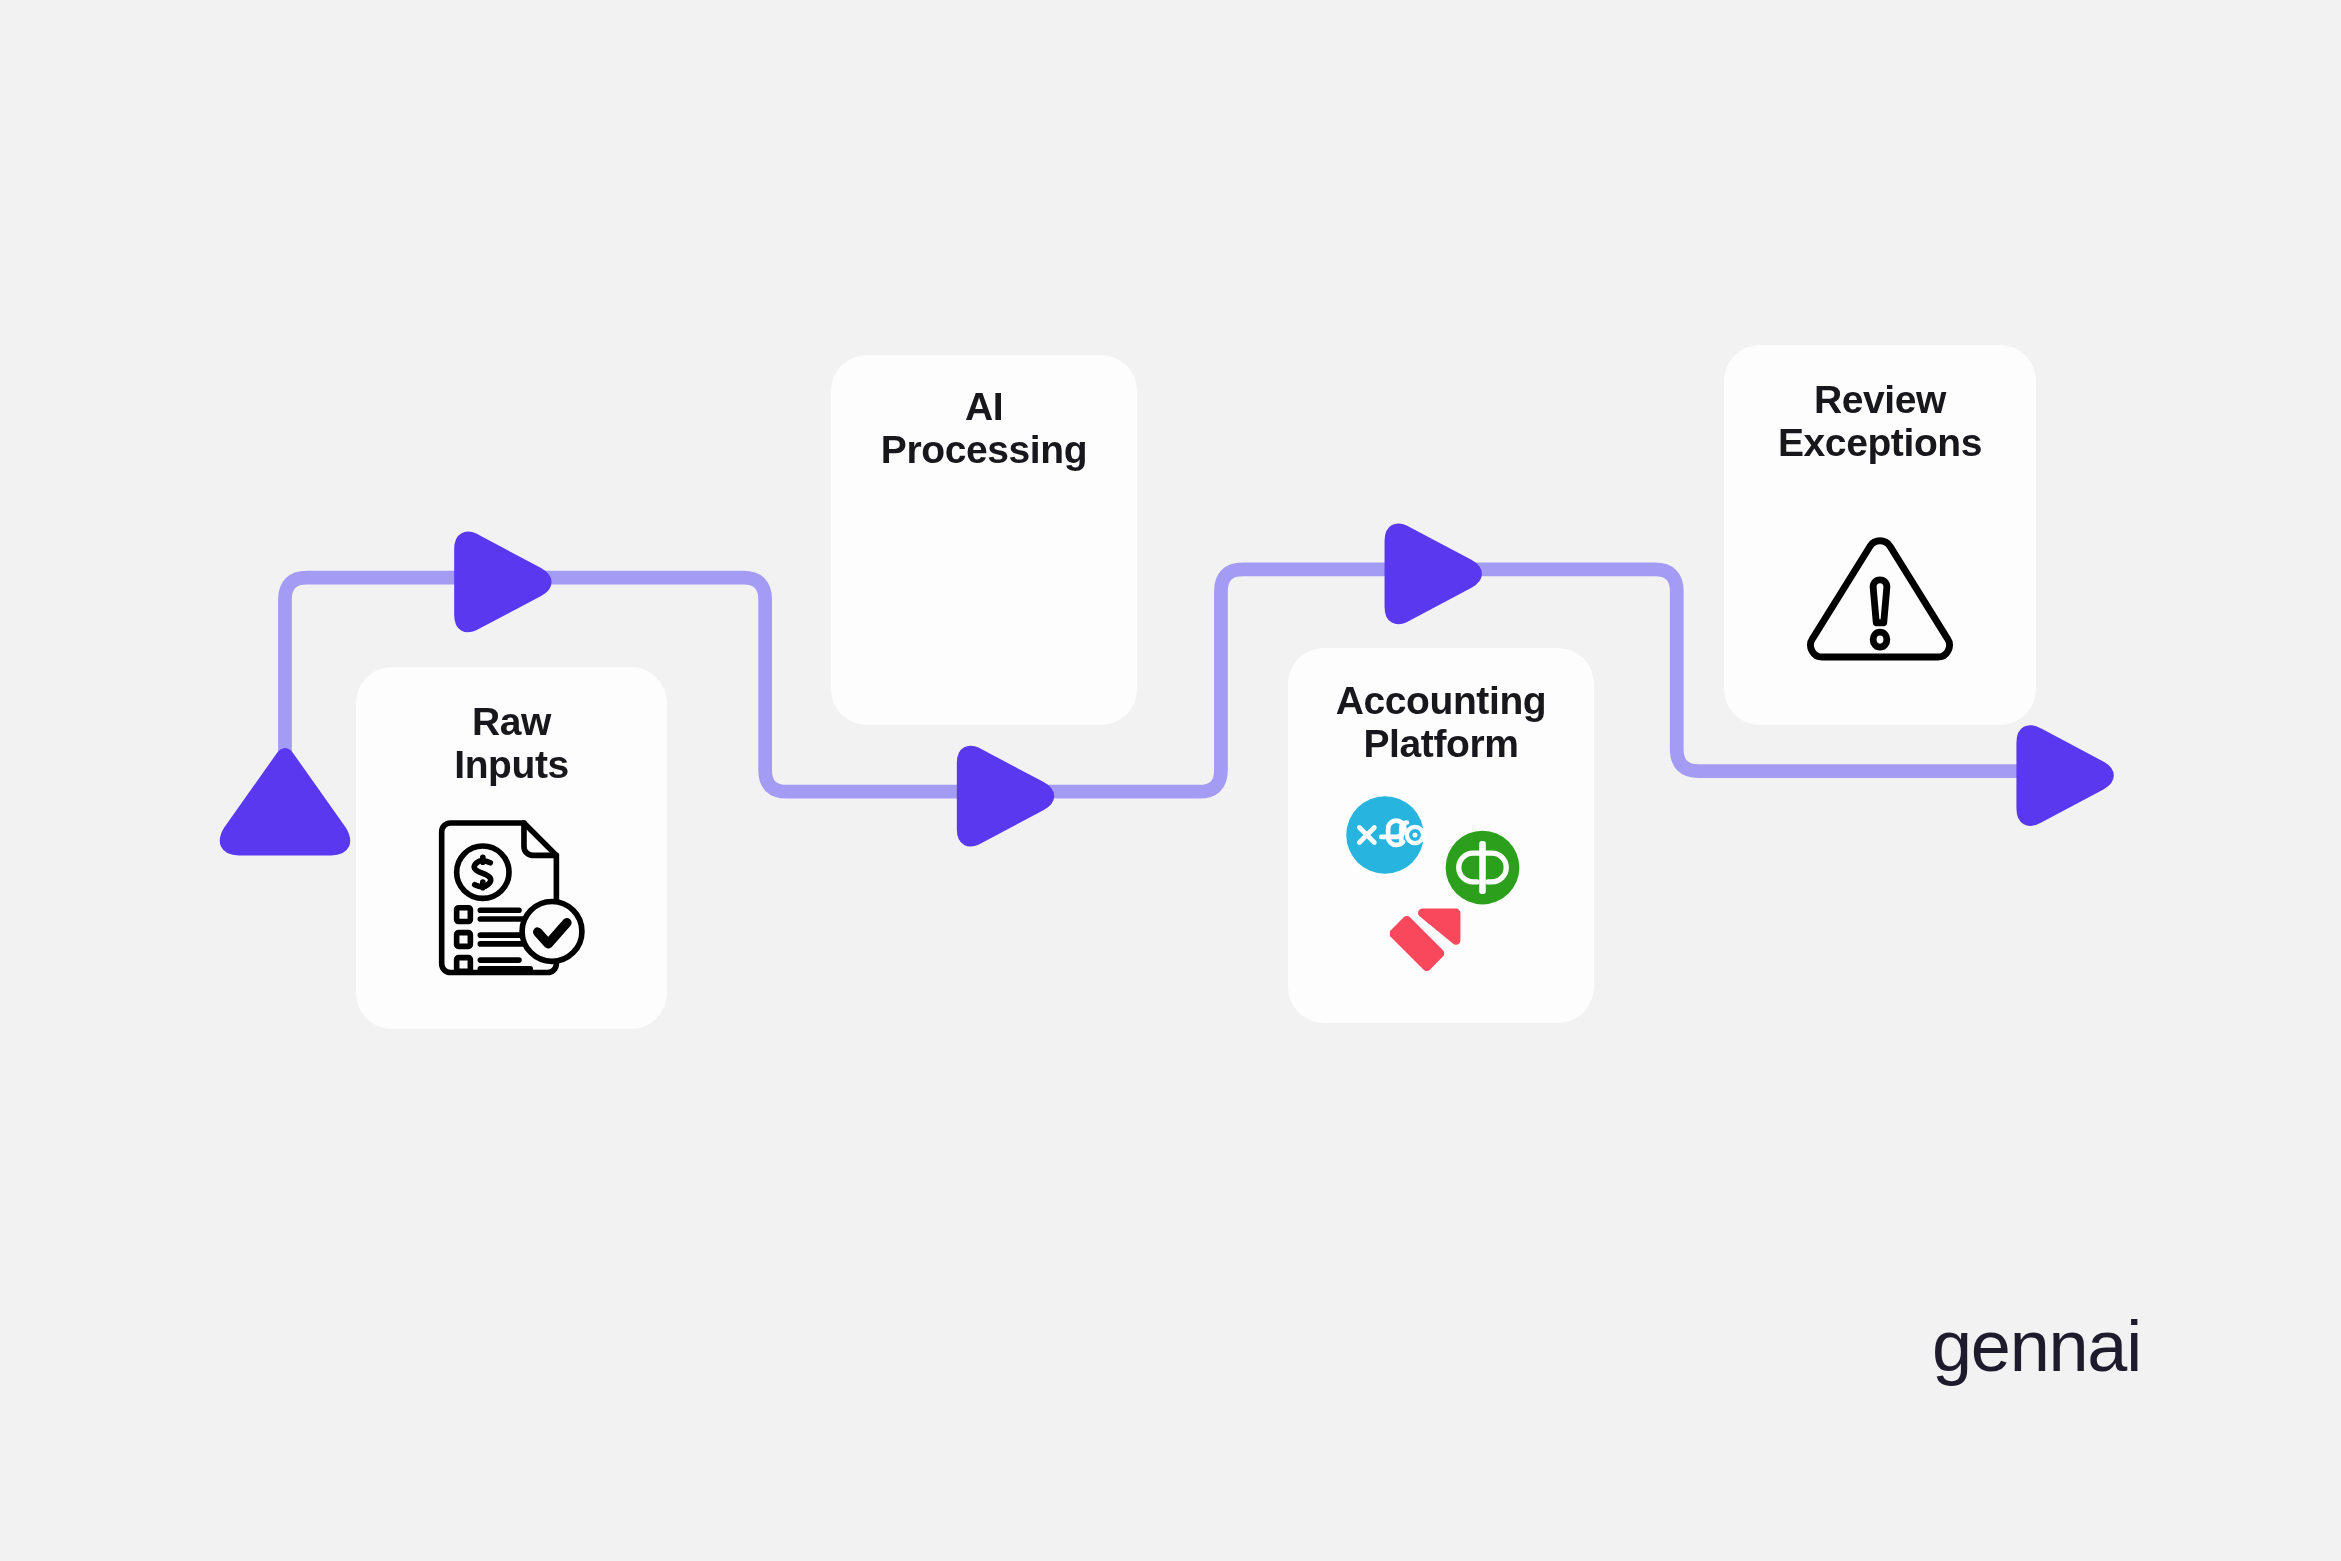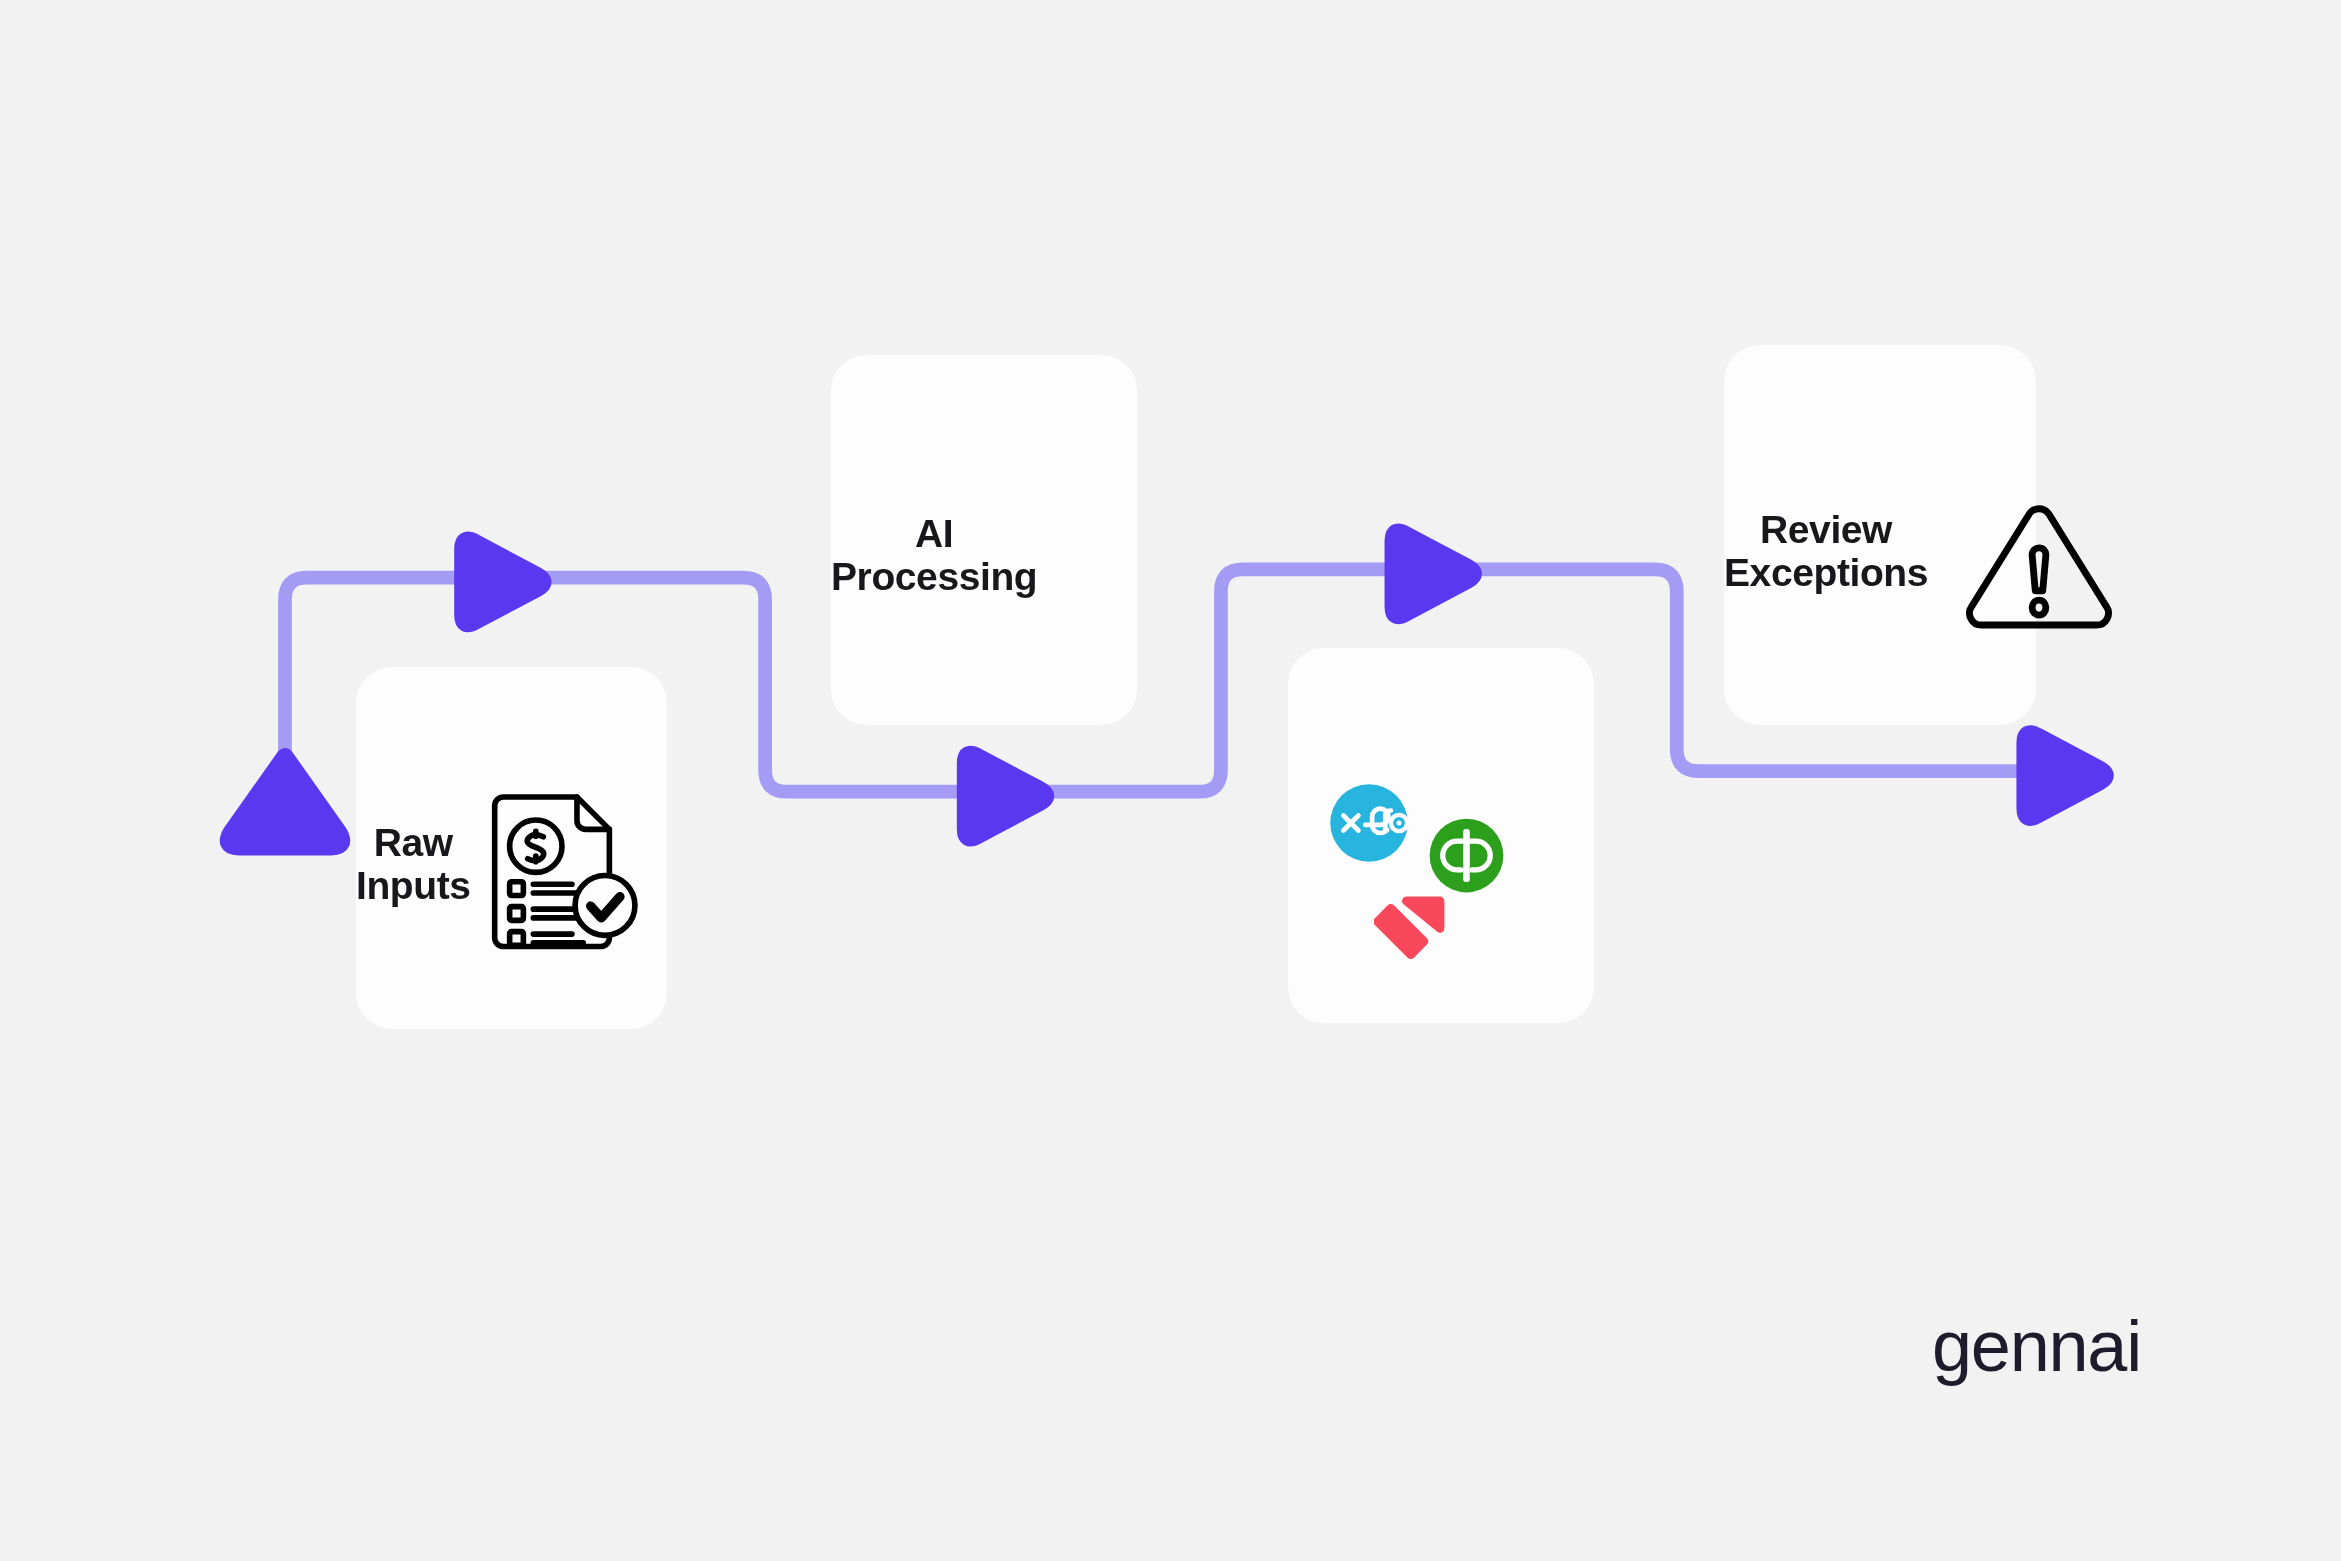--- a/index.html
+++ b/index.html
@@ -16,21 +16,21 @@
   #connectors{position:absolute;left:0;top:0;width:2342px;height:1561px;z-index:1;}
 
   
   .card{
     position:absolute;
     background:#fdfdfd;
     border-radius:36px;
     z-index:2;
     box-sizing:border-box;
     display:flex;
-    flex-direction:row;
+    flex-direction:column;
     align-items:center;
   }
   .card-title{
     font-weight:bold;
     color:#17171c;
     text-align:center;
     letter-spacing:-0.4px;
     line-height:1.10;
     white-space:pre-line;
   }
@@ -130,20 +130,22 @@
       </svg>
     </div>
   </div>
 
   <div class="card" id="card-ai">
     <div class="card-title">AI
 Processing</div>
   </div>
 
   <div class="card" id="card-acct">
+    <div class="card-title">Accounting
+Platform</div>
 
     <div class="logos">
 
       <div class="logo" id="logo-xero">
         <svg width="80" height="80" viewBox="0 0 128 128">
           <circle cx="64" cy="64" r="62" fill="#27b5df"></circle>
           <g fill="none" stroke="#fff" stroke-width="7.5" stroke-linecap="round">
             <path d="M23 52 L47 76 M47 52 L23 76"></path>
             <path d="M58 67 h24 a13 13 0 1 0 -13 -13 v13 a13 13 0 0 0 13 13 q7 0 11 -5"></path>
             <path d="M90 76 V52 q0 -8 9 -8"></path>

